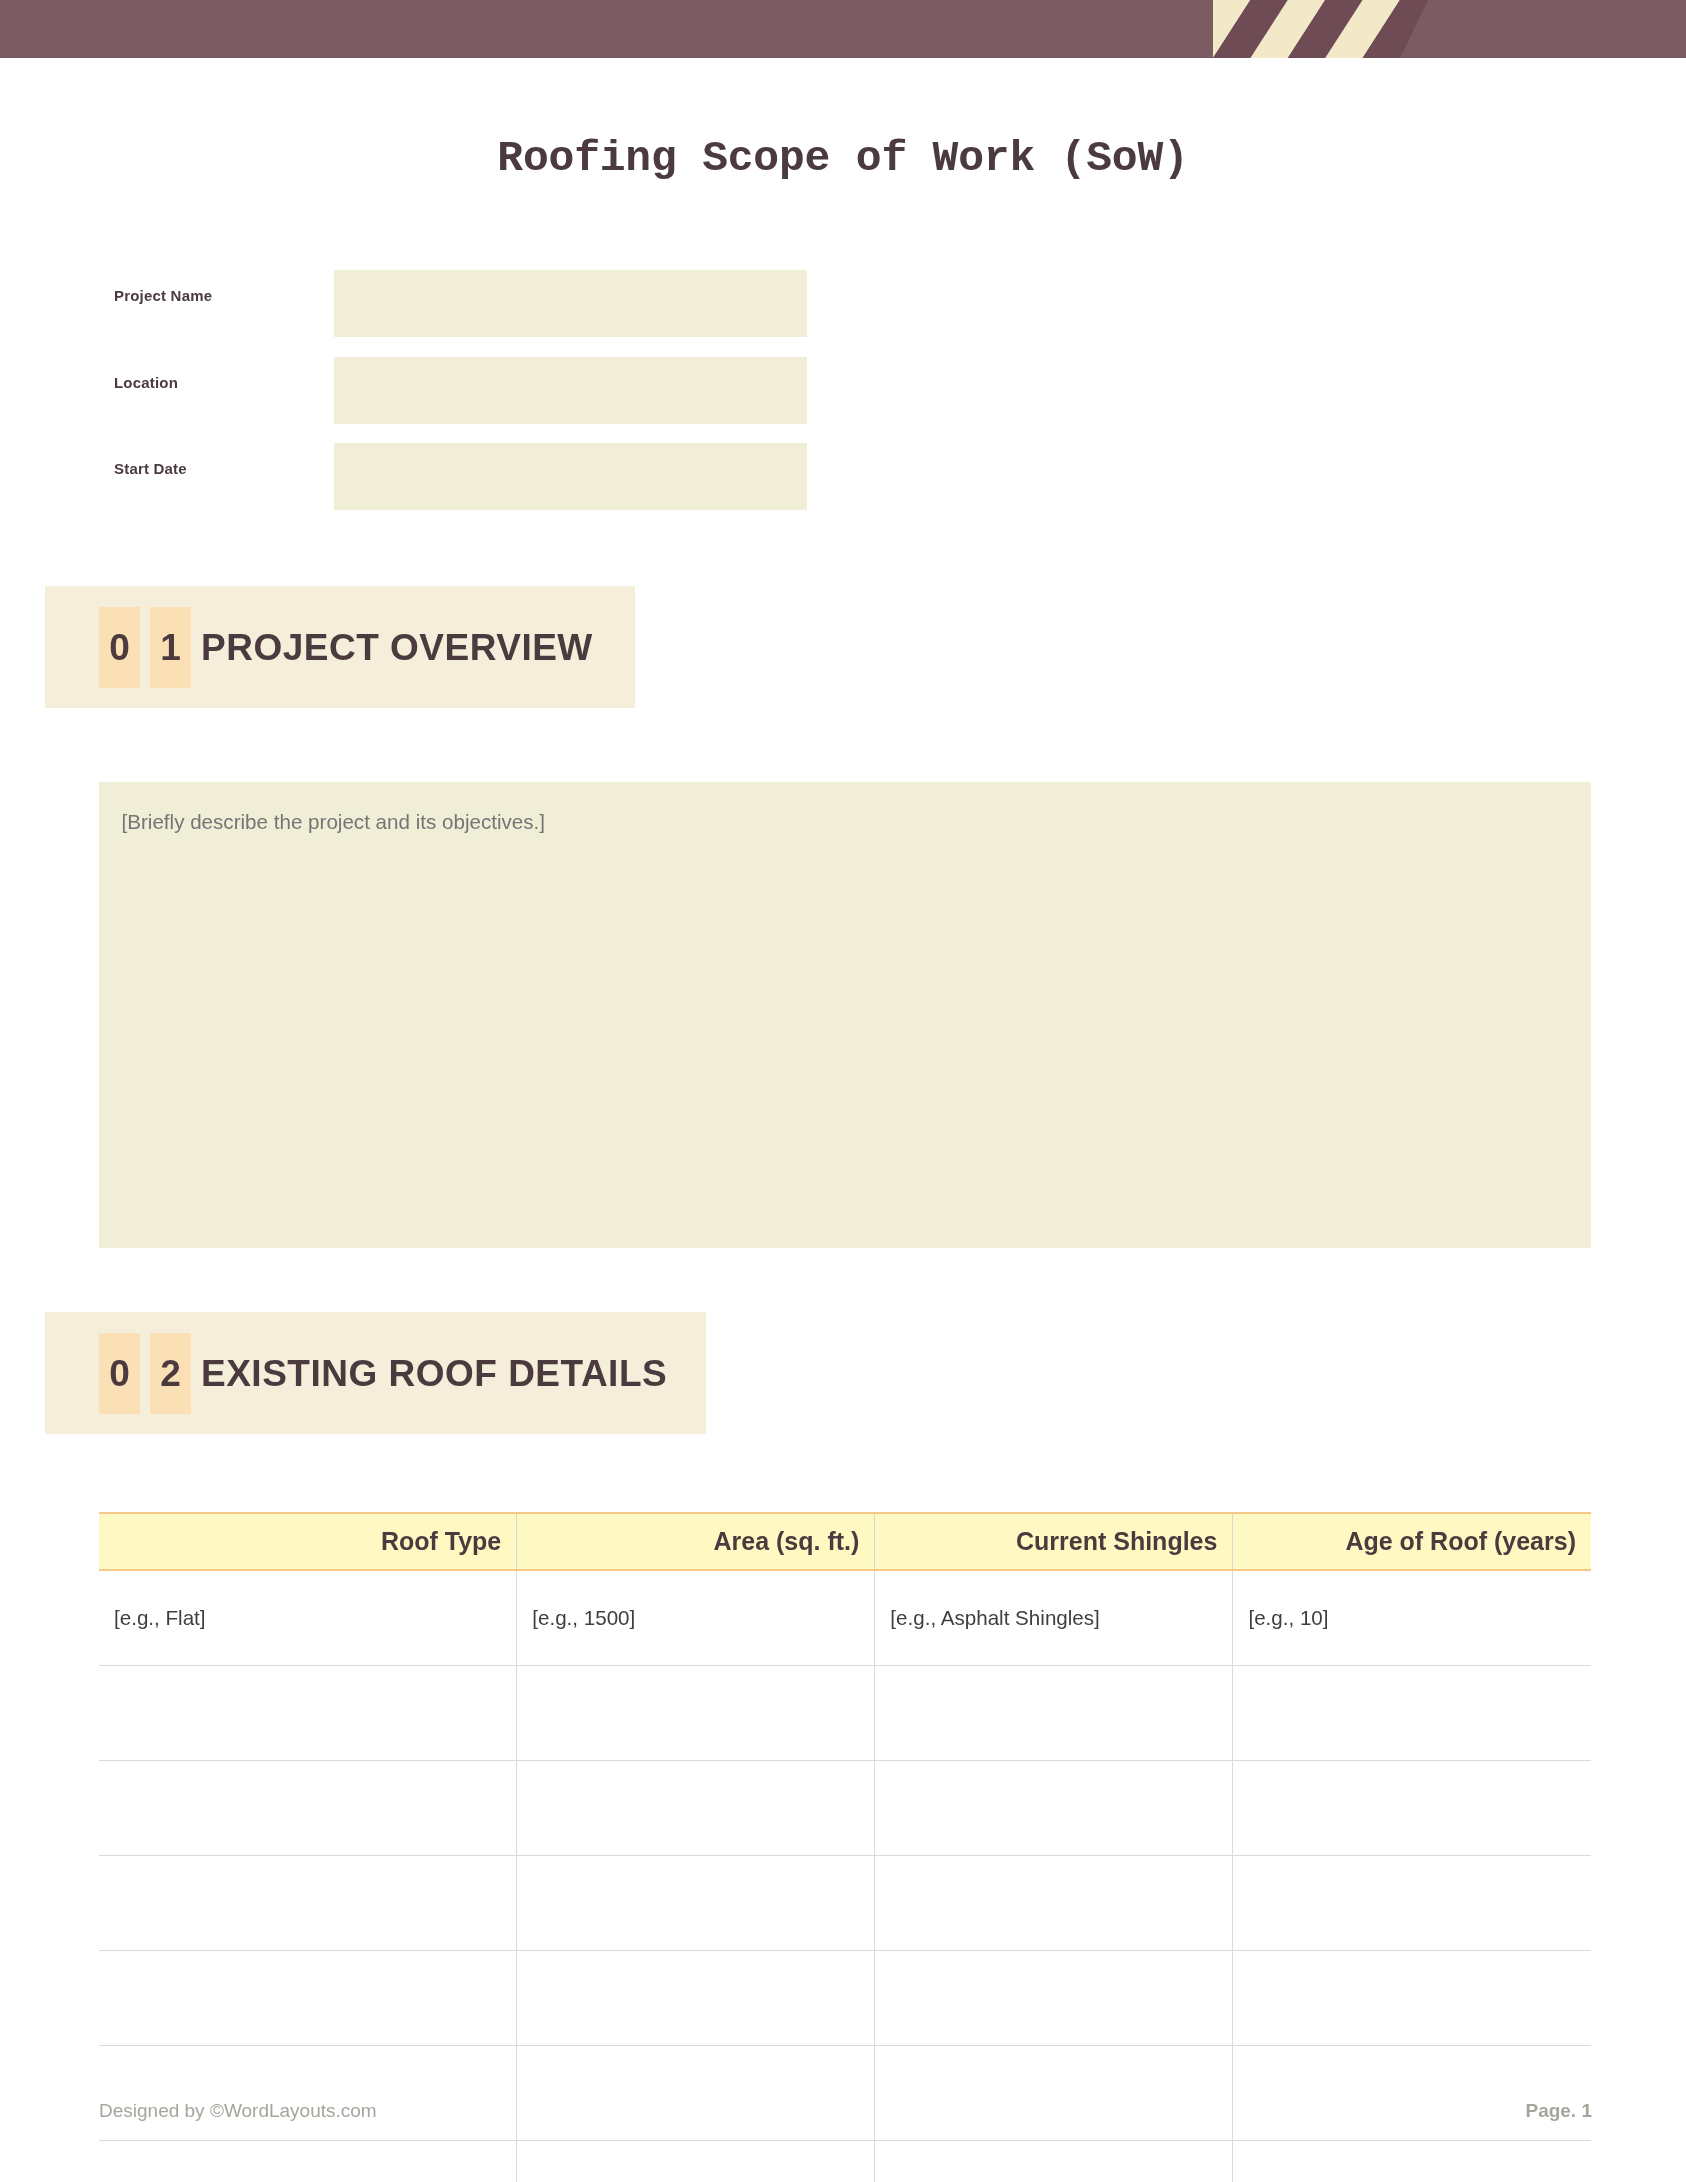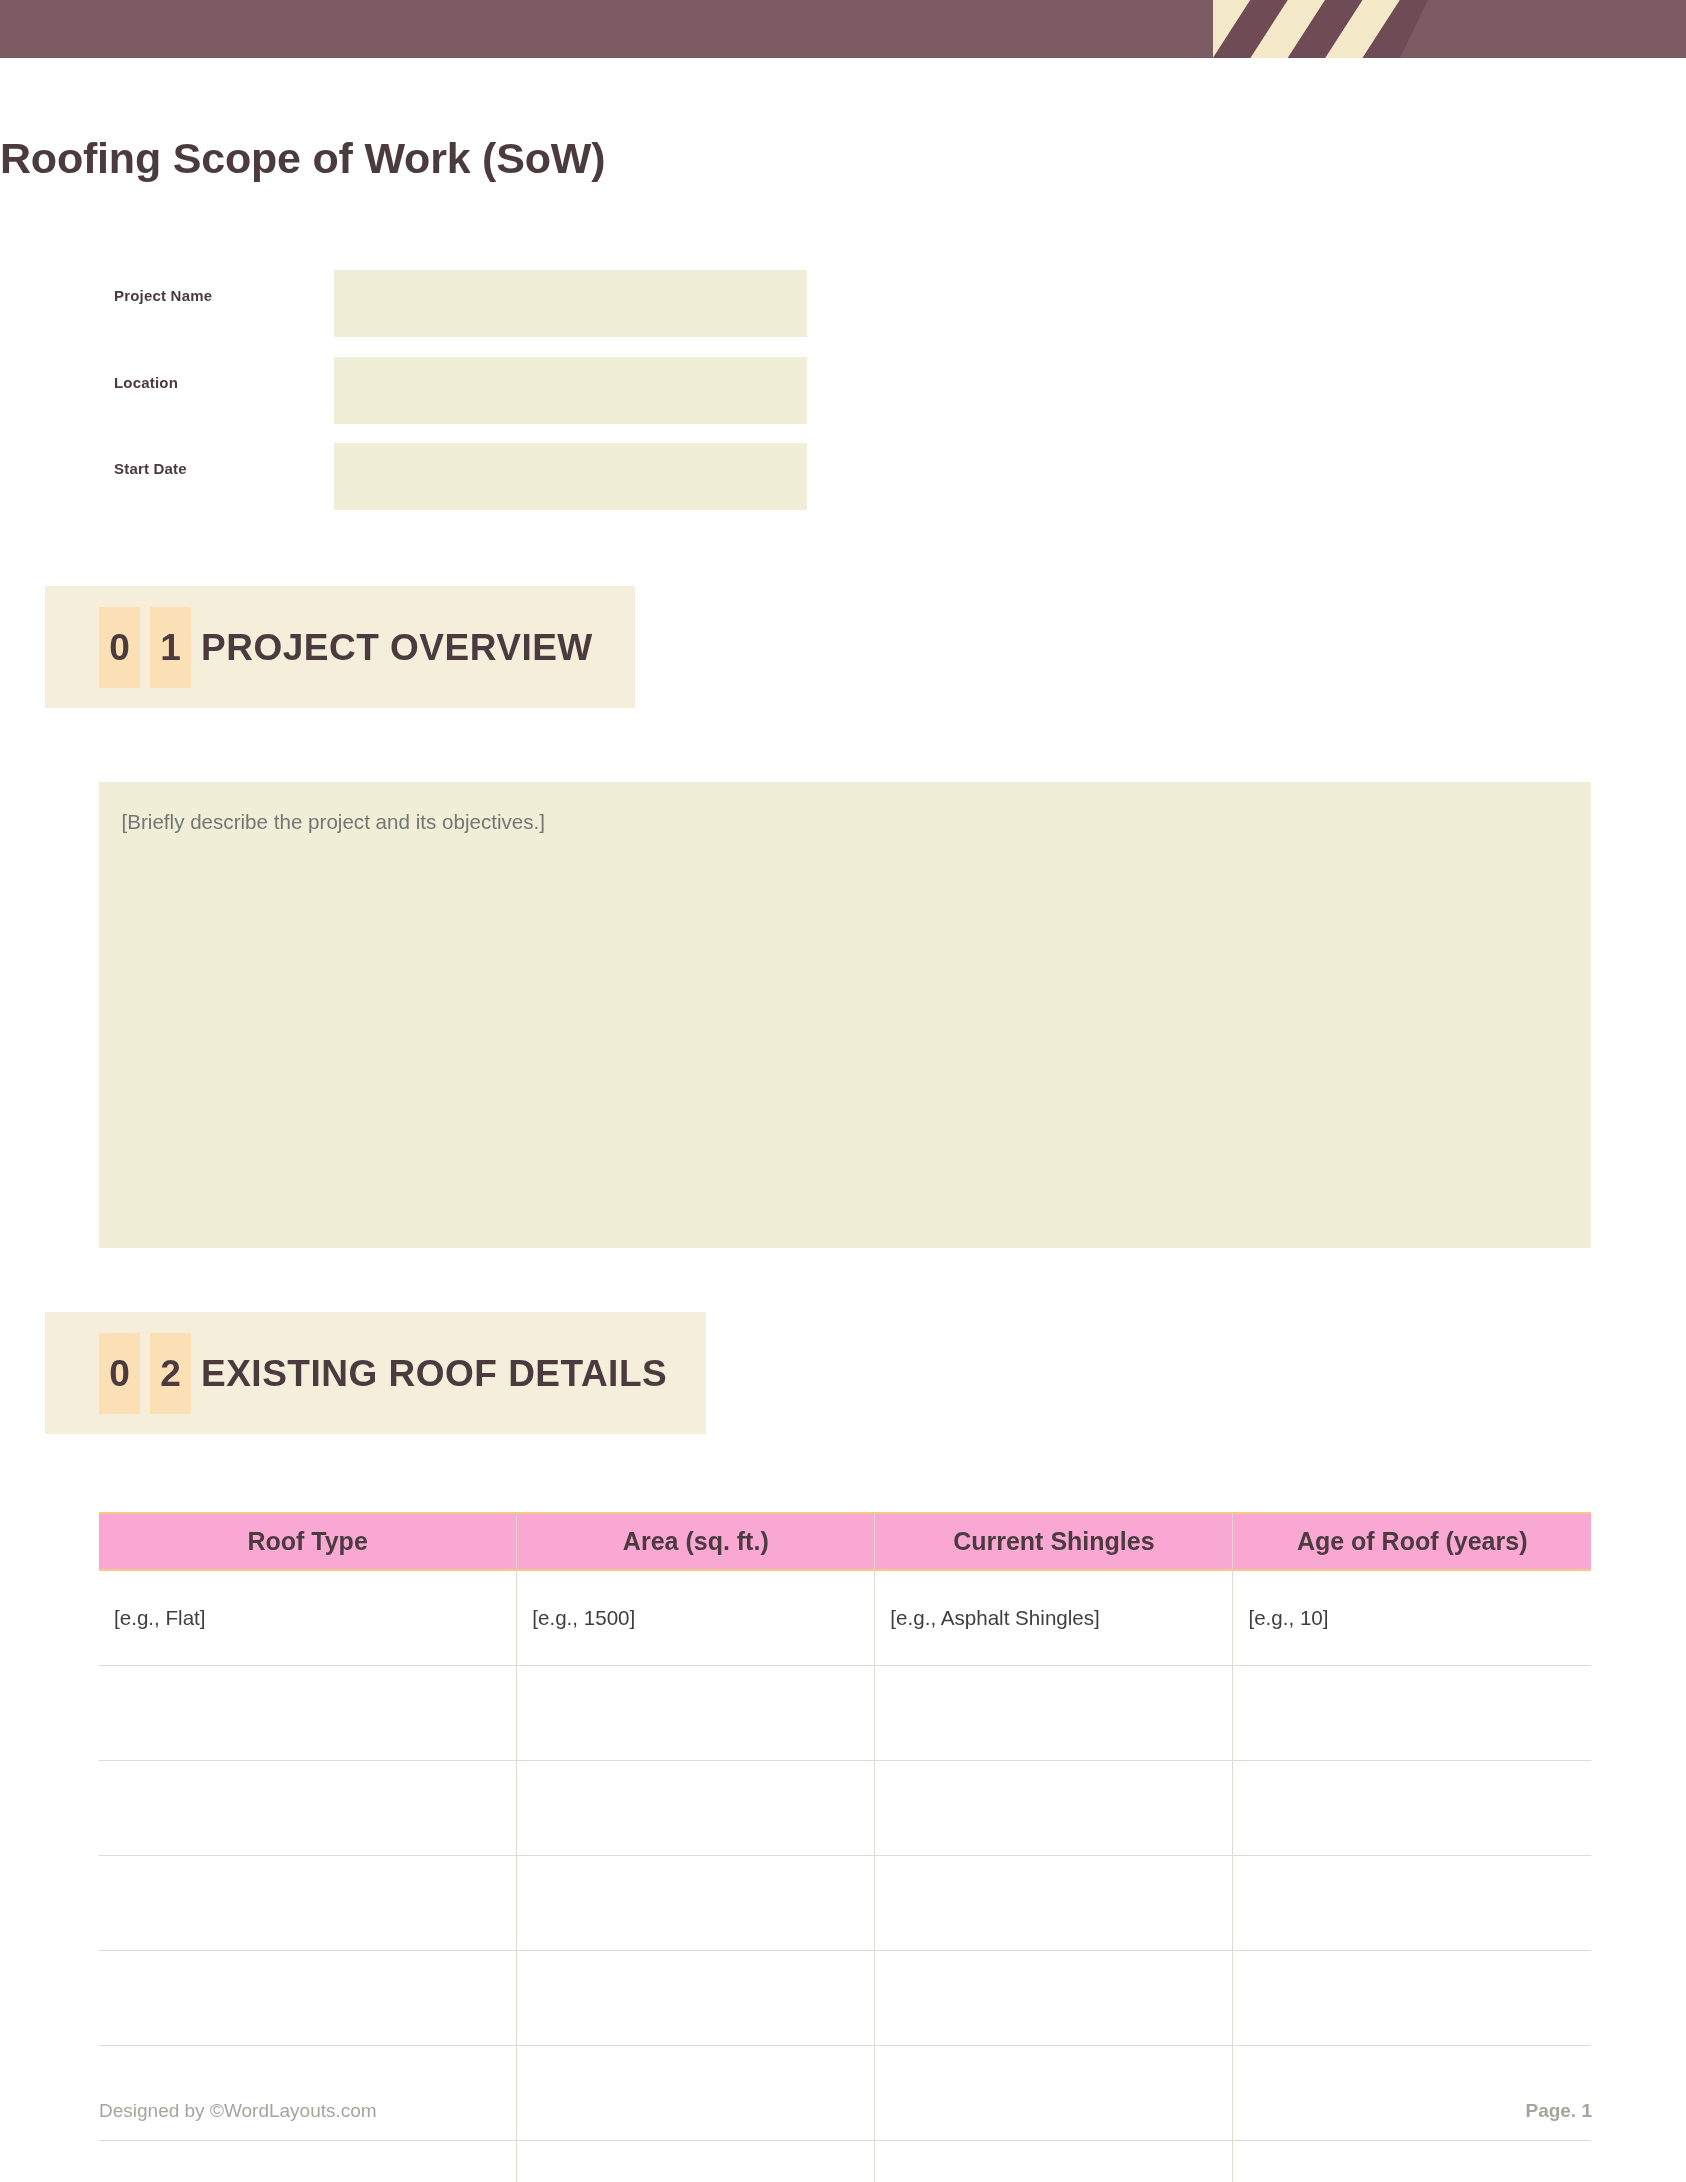--- a/index.html
+++ b/index.html
@@ -40,24 +40,26 @@
     height: 58px;
     overflow: hidden;
   }
 
   
   .doc-title {
     position: absolute;
     top: 134px;
     left: 0;
     width: 1686px;
+    text-align: center;
     font-size: 43px;
     font-weight: bold;
     color: #4b3b3f;
     letter-spacing: -0.2px;
+    font-family: Liberation Mono, monospace;
   }
 
   
   .meta {
     position: absolute;
     top: 270px;
     left: 0;
     width: 1686px;
     height: 272px;
   }
@@ -170,25 +172,25 @@
     position: absolute;
     top: 1512px;
     left: 99px;
     width: 1492px;
   }
   .roof-table table {
     width: 100%;
     border-collapse: collapse;
   }
   .roof-table thead th {
-    background: #f9a8d4;
+    background: #fef9c3;
     color: #4b3b3f;
     font-size: 25px;
     font-weight: bold;
-    text-align: center;
+    text-align: right;
     padding: 13px 15px;
     border-top: 2.8px solid #f6c98a;
     border-bottom: 2.8px solid #f6c98a;
     border-right: 0.9px solid #d9d6cc;
   }
   .roof-table thead th:last-child { border-right: none; }
   .roof-table tbody td {
     height: 58px;
     font-size: 20.6px;
     color: #3f3f3f;

